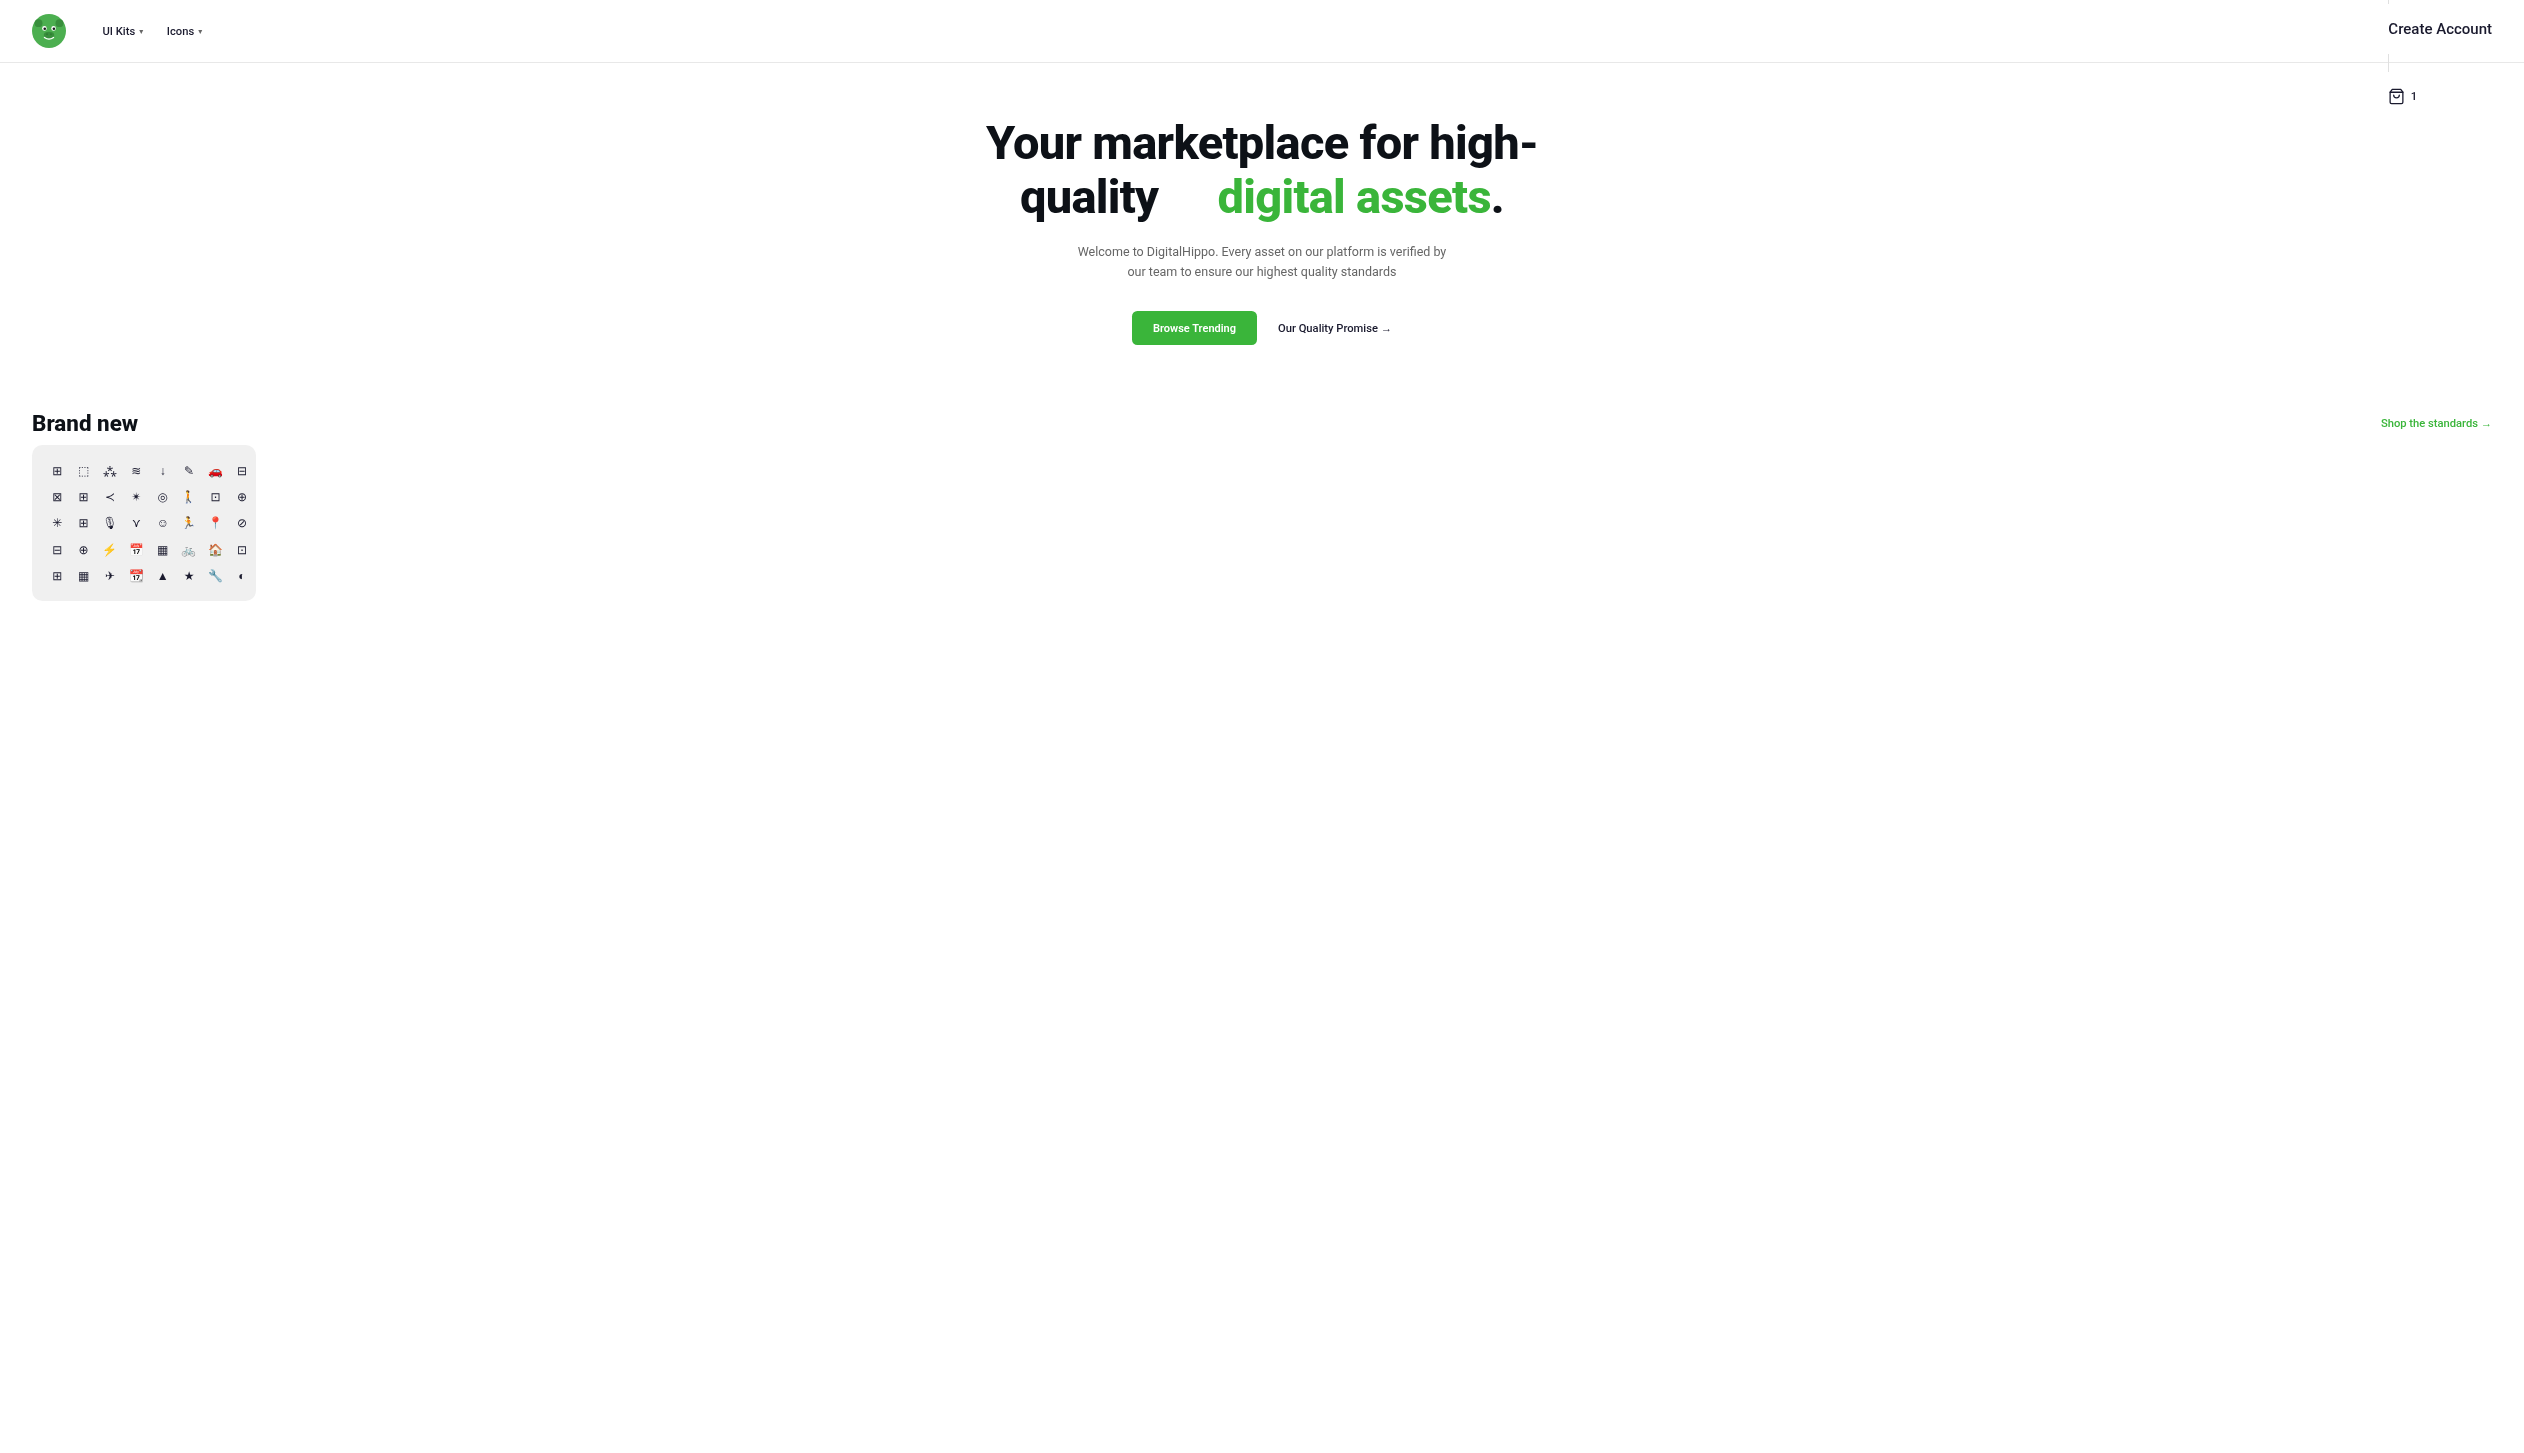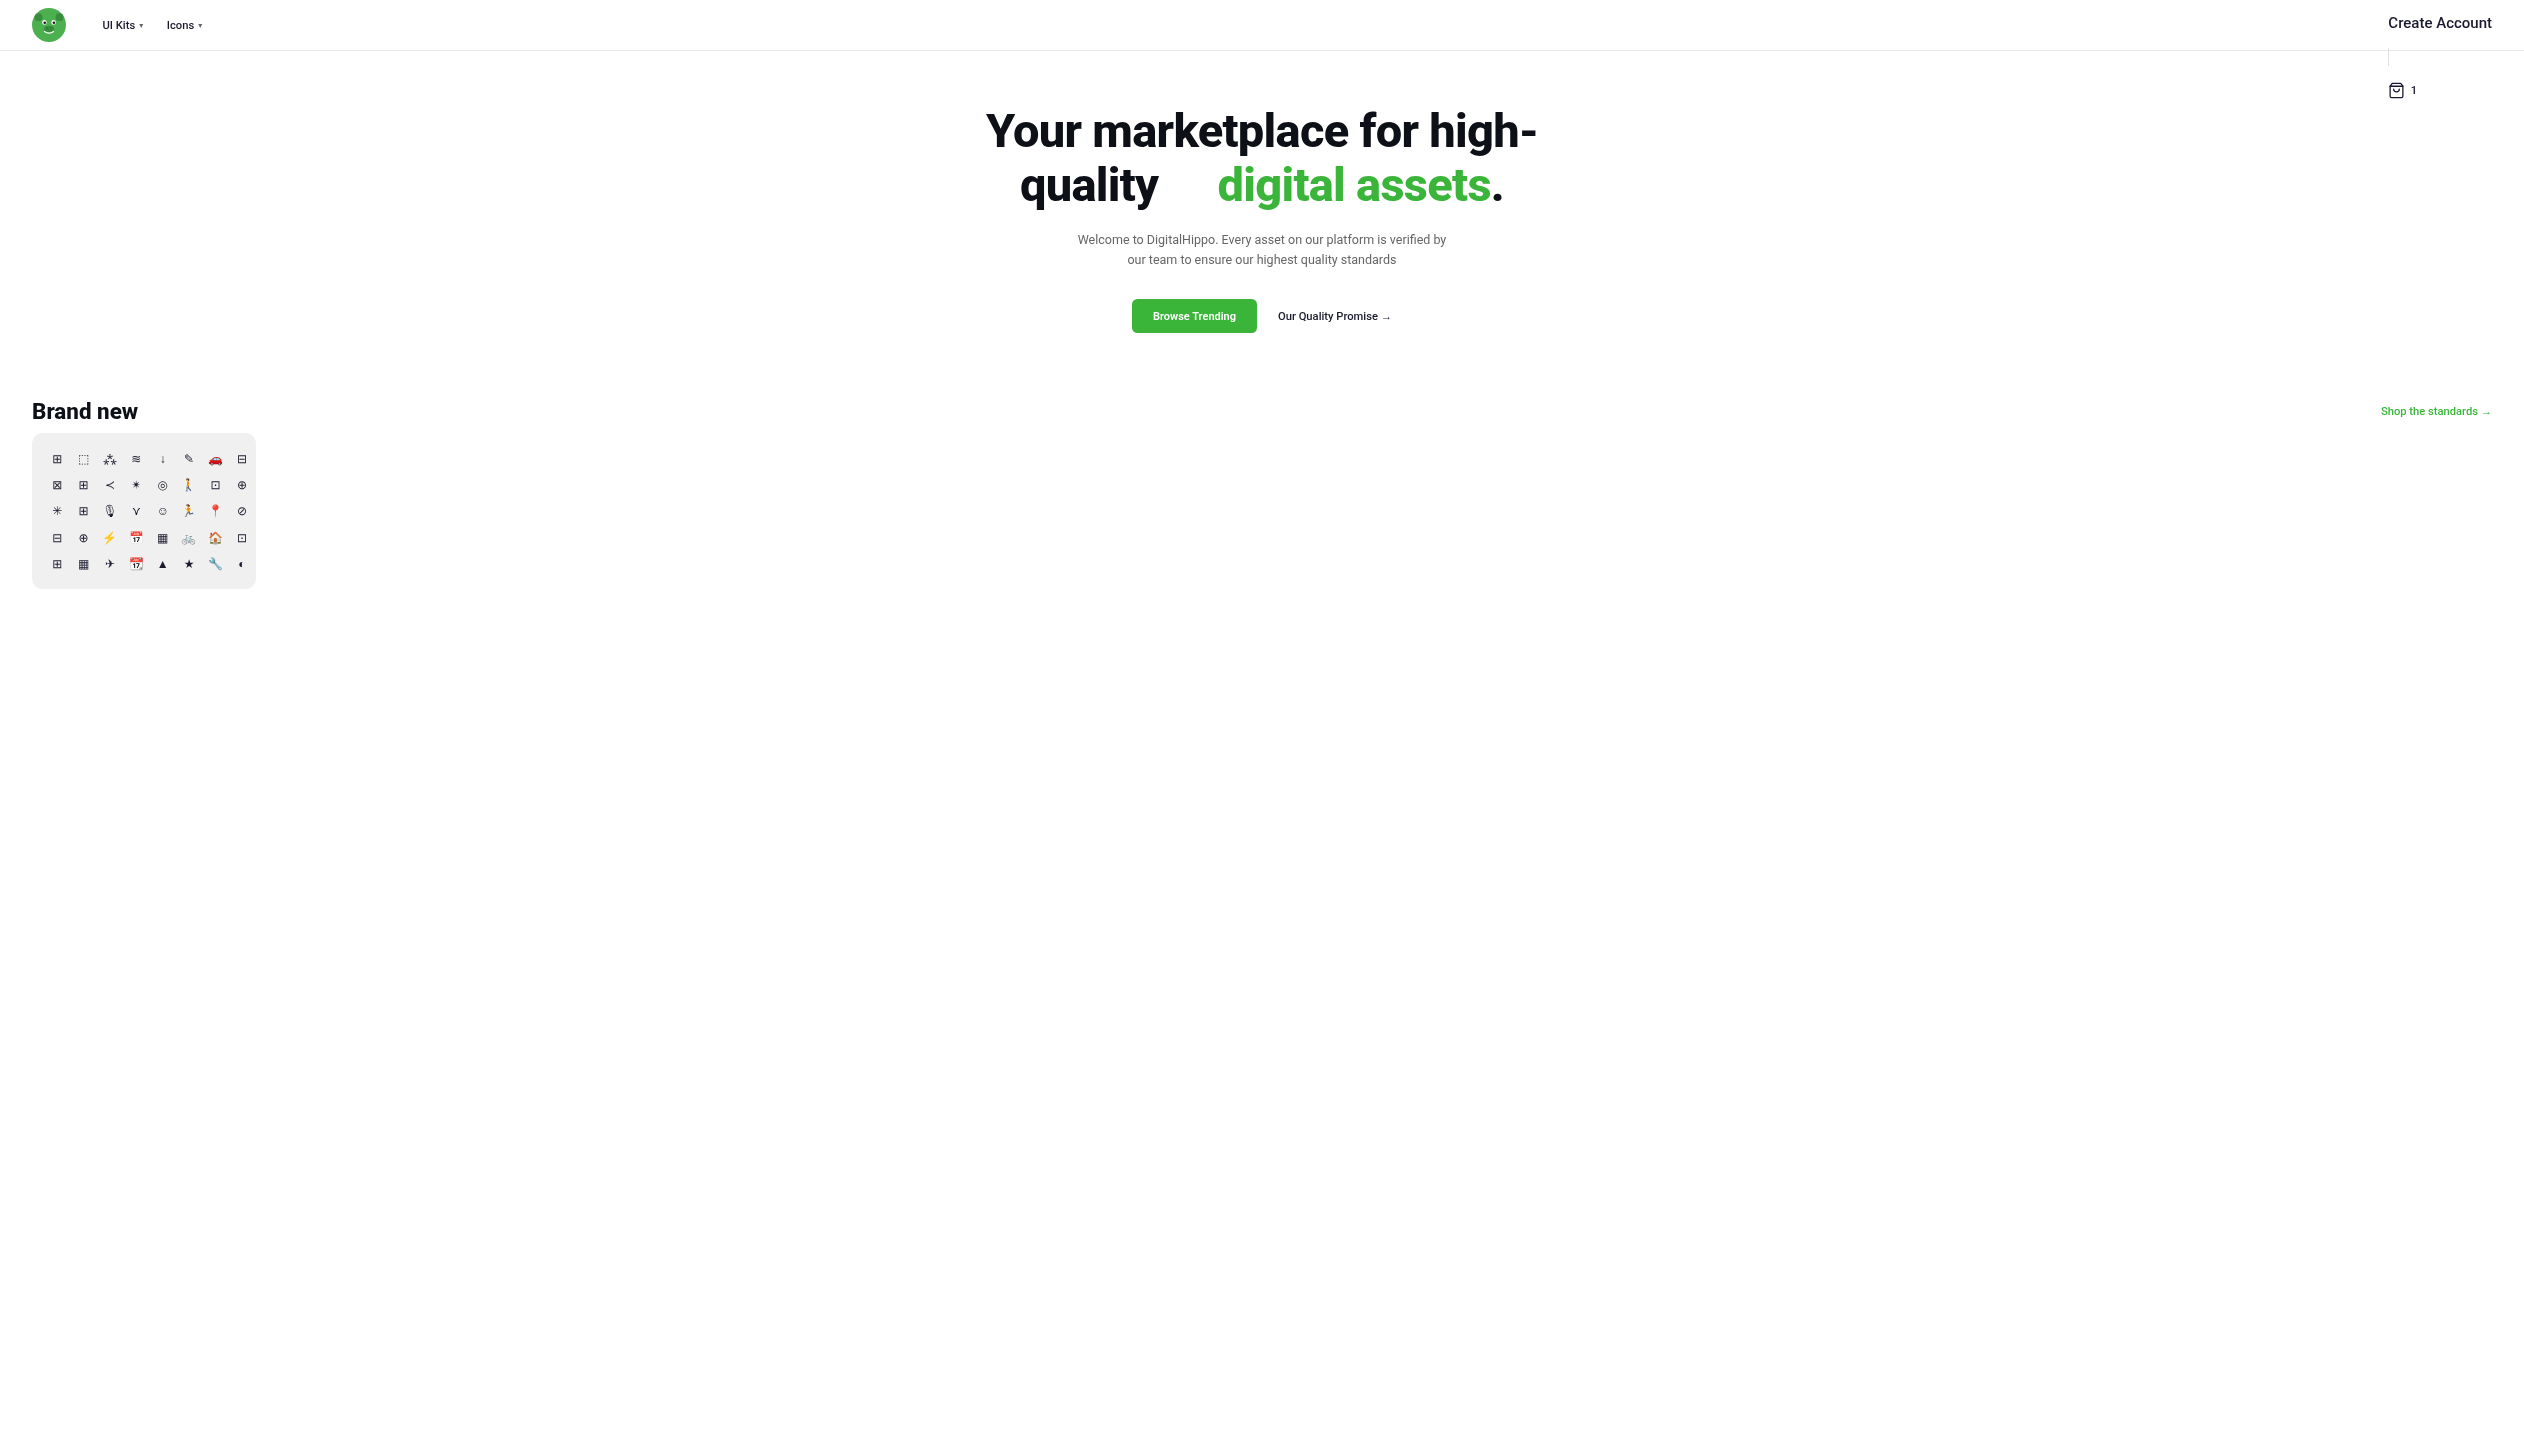--- a/index.html
+++ b/index.html
@@ -13,21 +13,21 @@
       background: #ffffff;
       color: #1a1a2e;
       overflow-x: hidden;
     }
 
     
     .navbar {
       display: flex;
       align-items: center;
       padding: 0 32px;
-      height: 51px;
+      height: 63px;
       border-bottom: 0.7px solid #e8e8e8;
       background: #ffffff;
     }
 
     .navbar-logo {
       display: flex;
       align-items: center;
       gap: 6.6px;
       margin-right: 26px;
       text-decoration: none;

